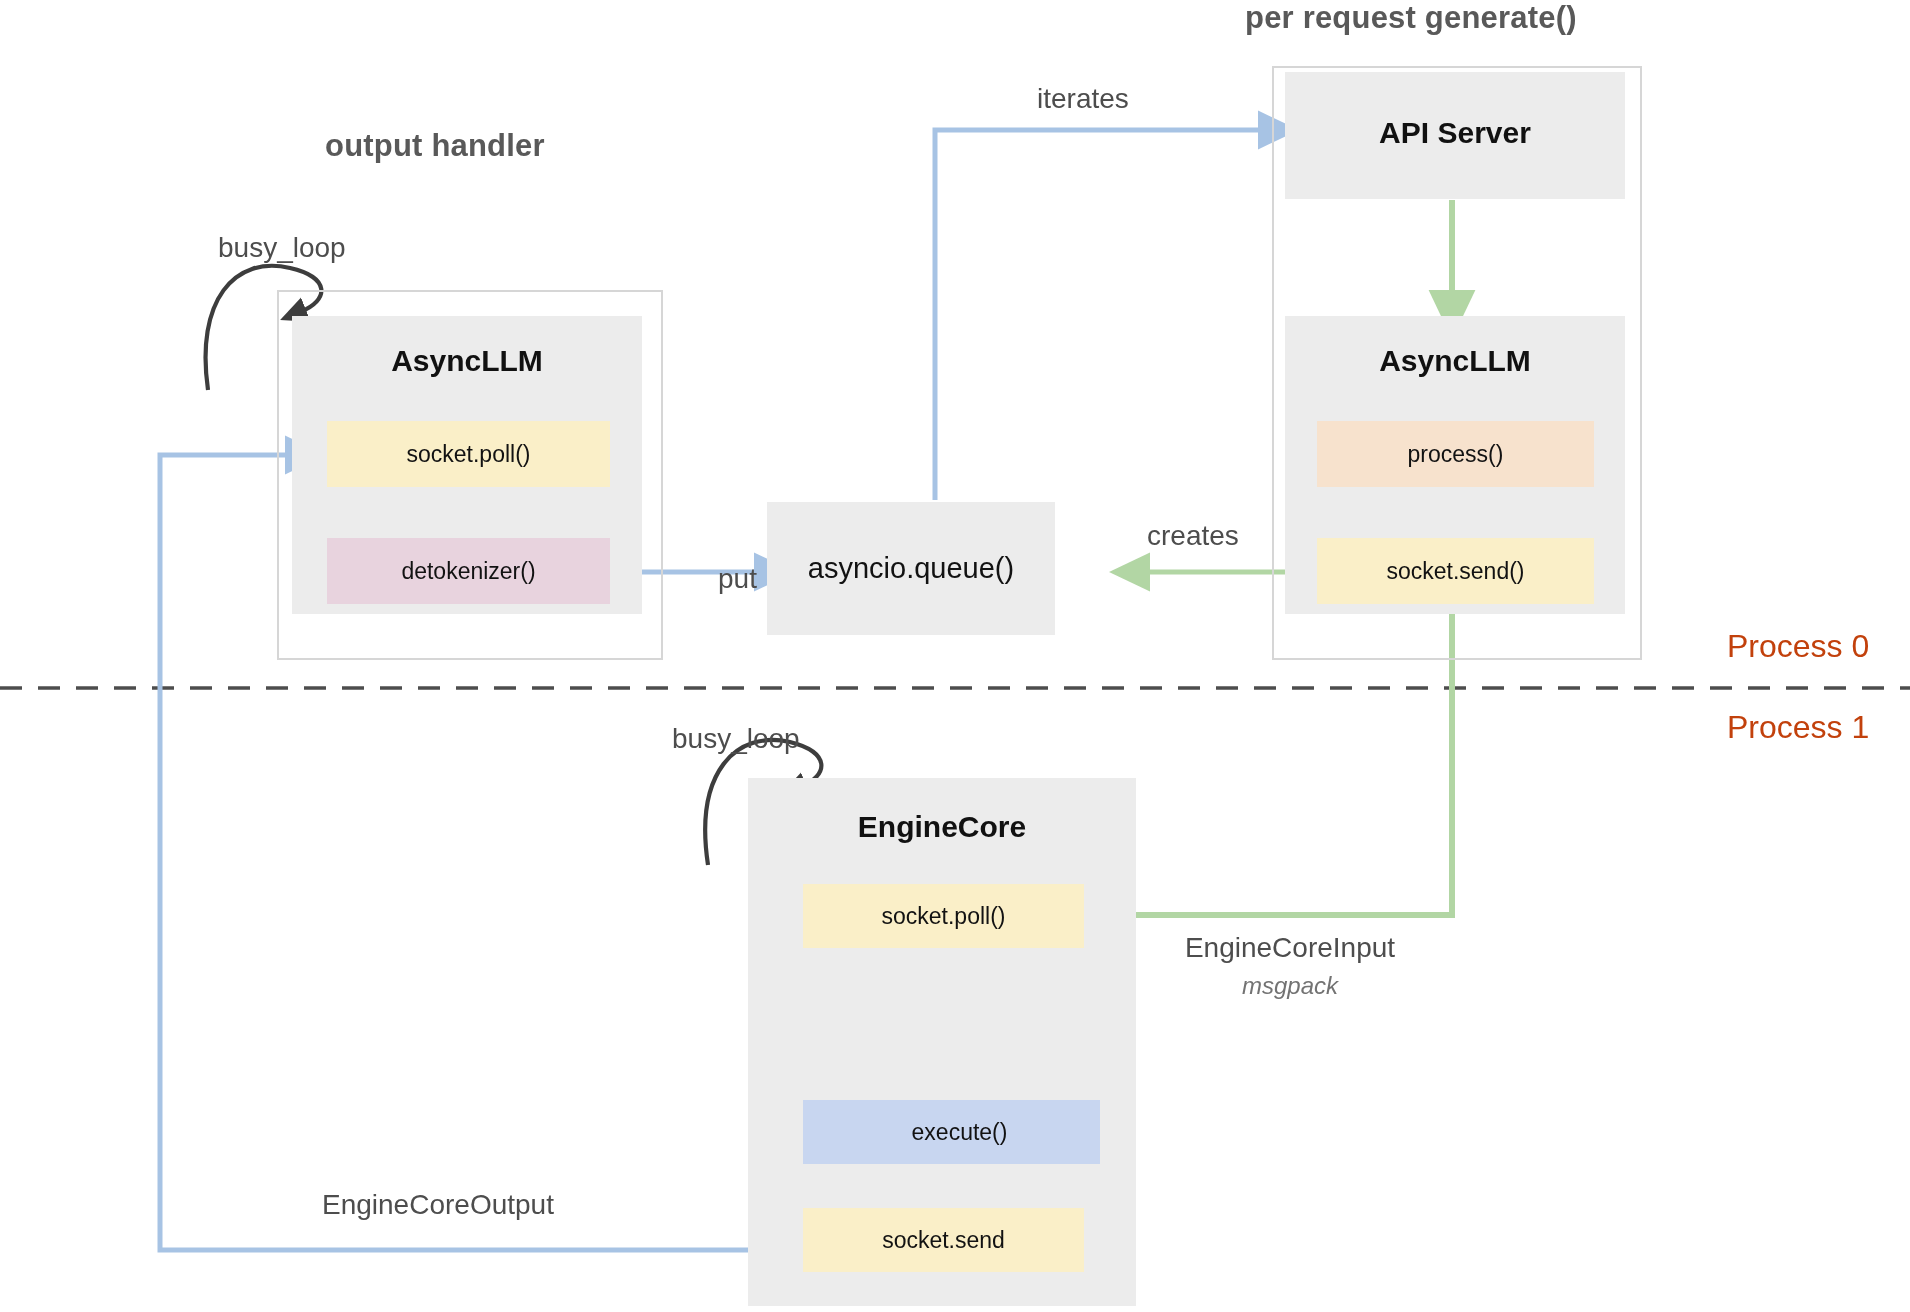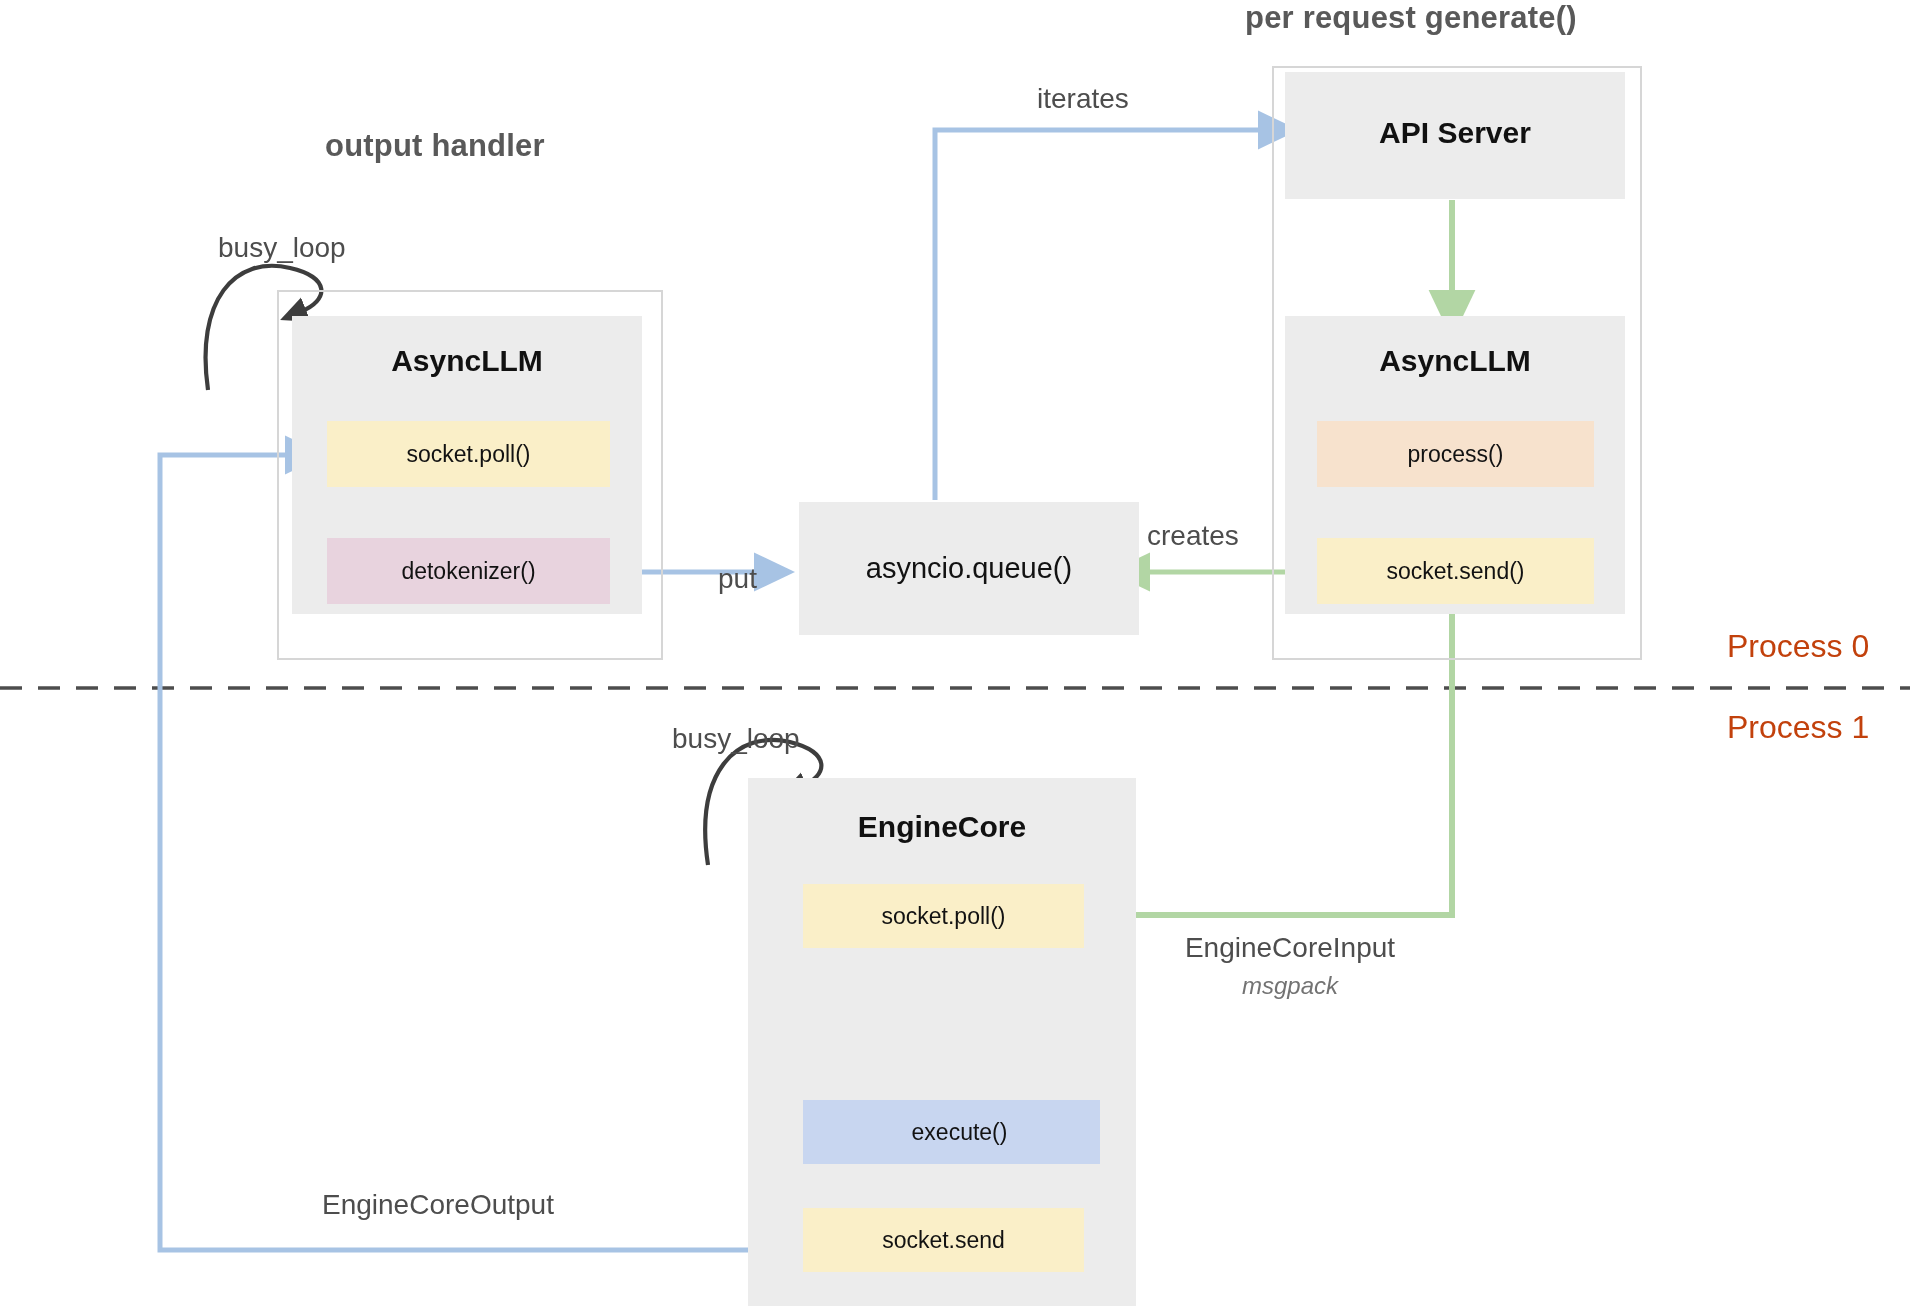--- a/index.html
+++ b/index.html
@@ -139,21 +139,21 @@
   <div class="block" style="left:292px; top:316px; width:350px; height:298px;">
     <div class="block-title" style="top:28px;">AsyncLLM</div>
   </div>
   <div class="pill" style="left:327px; top:421px; width:283px; height:66px; background:#faefc8;">
     <span>socket.poll()</span>
   </div>
   <div class="pill" style="left:327px; top:538px; width:283px; height:66px; background:#e8d3de;">
     <span>detokenizer()</span>
   </div>
 
-  <div class="plain-box" style="left:767px; top:502px; width:340px; height:133px;margin-left:32px;">
+  <div class="plain-box" style="left:767px; top:502px; width:288px; height:133px;">
     <span>asyncio.queue()</span>
   </div>
 
   <div class="outer-frame" style="left:1272px; top:66px; width:366px; height:590px;"></div>
 
   <div class="block" style="left:1285px; top:72px; width:340px; height:127px;">
     <div class="block-title" style="top:44px;">API Server</div>
   </div>
 
   <div class="block" style="left:1285px; top:316px; width:340px; height:298px;">

